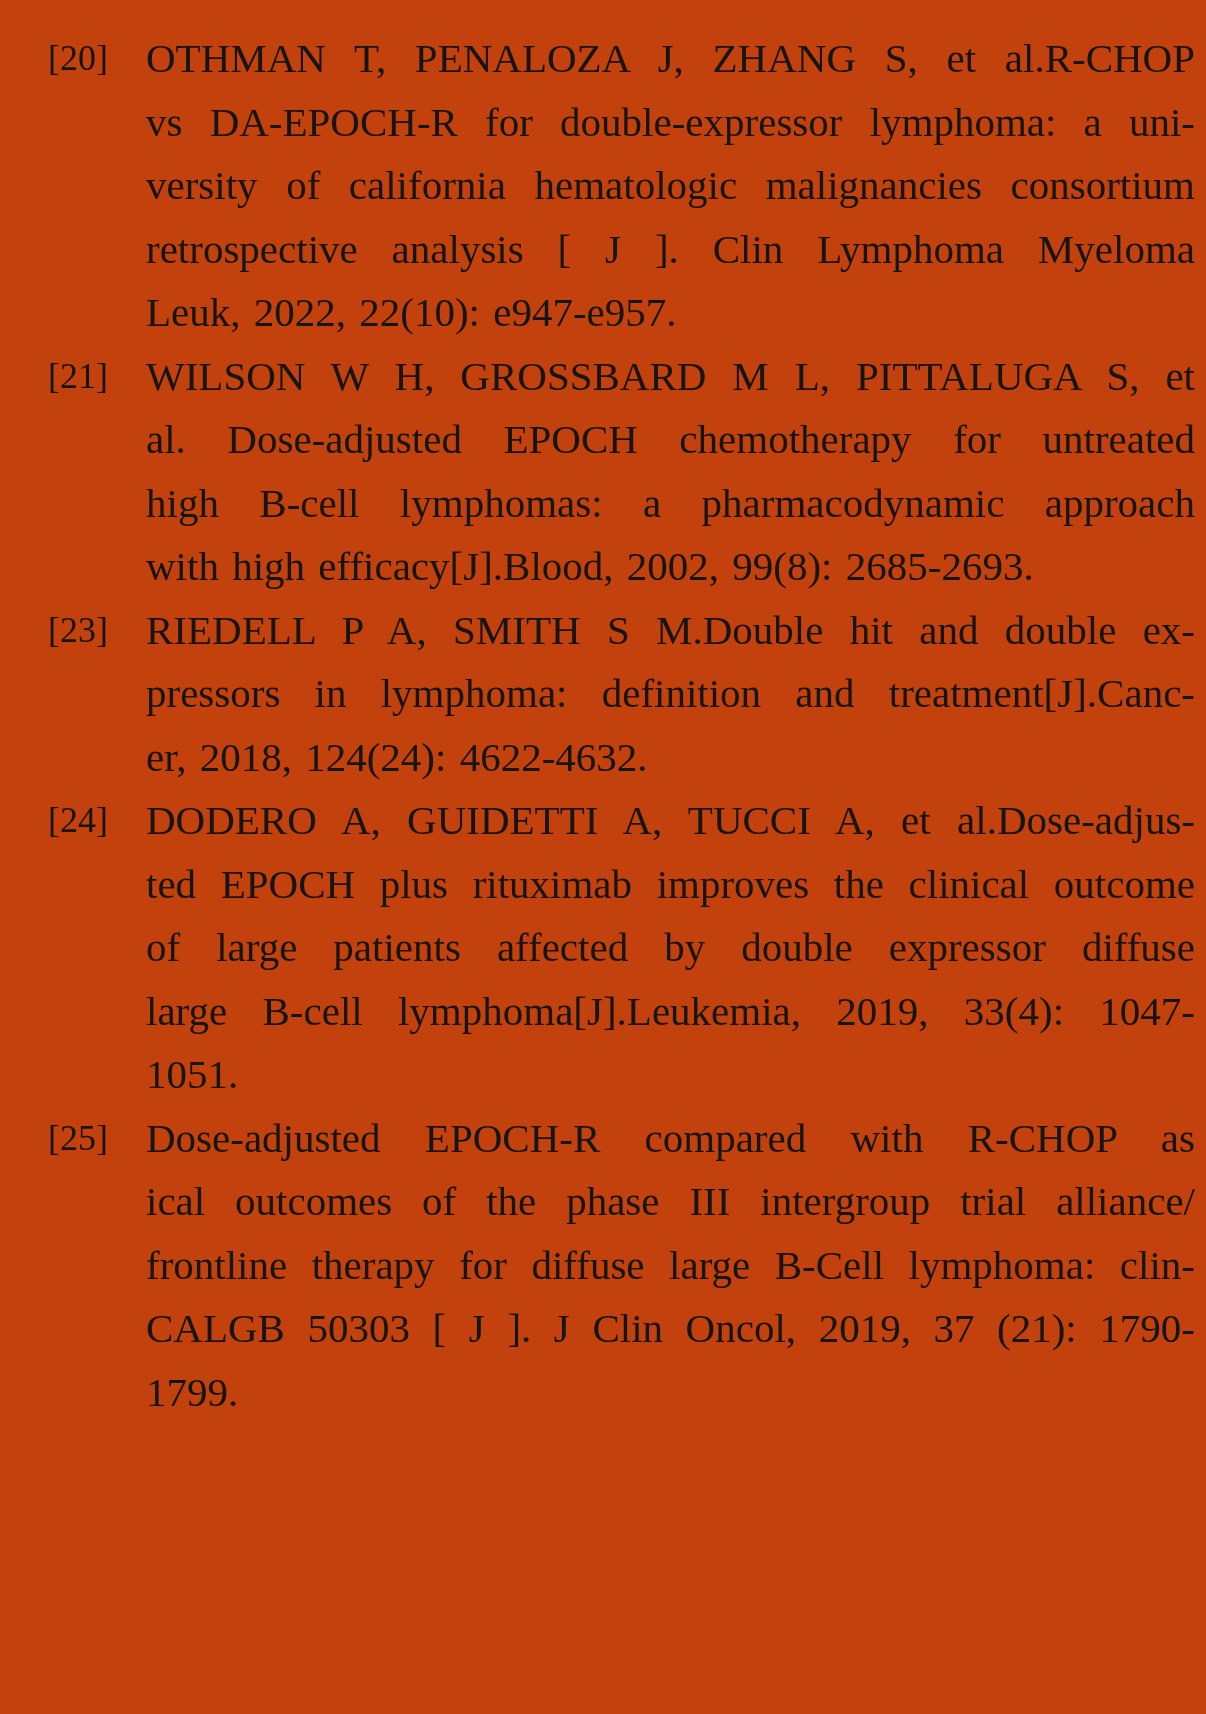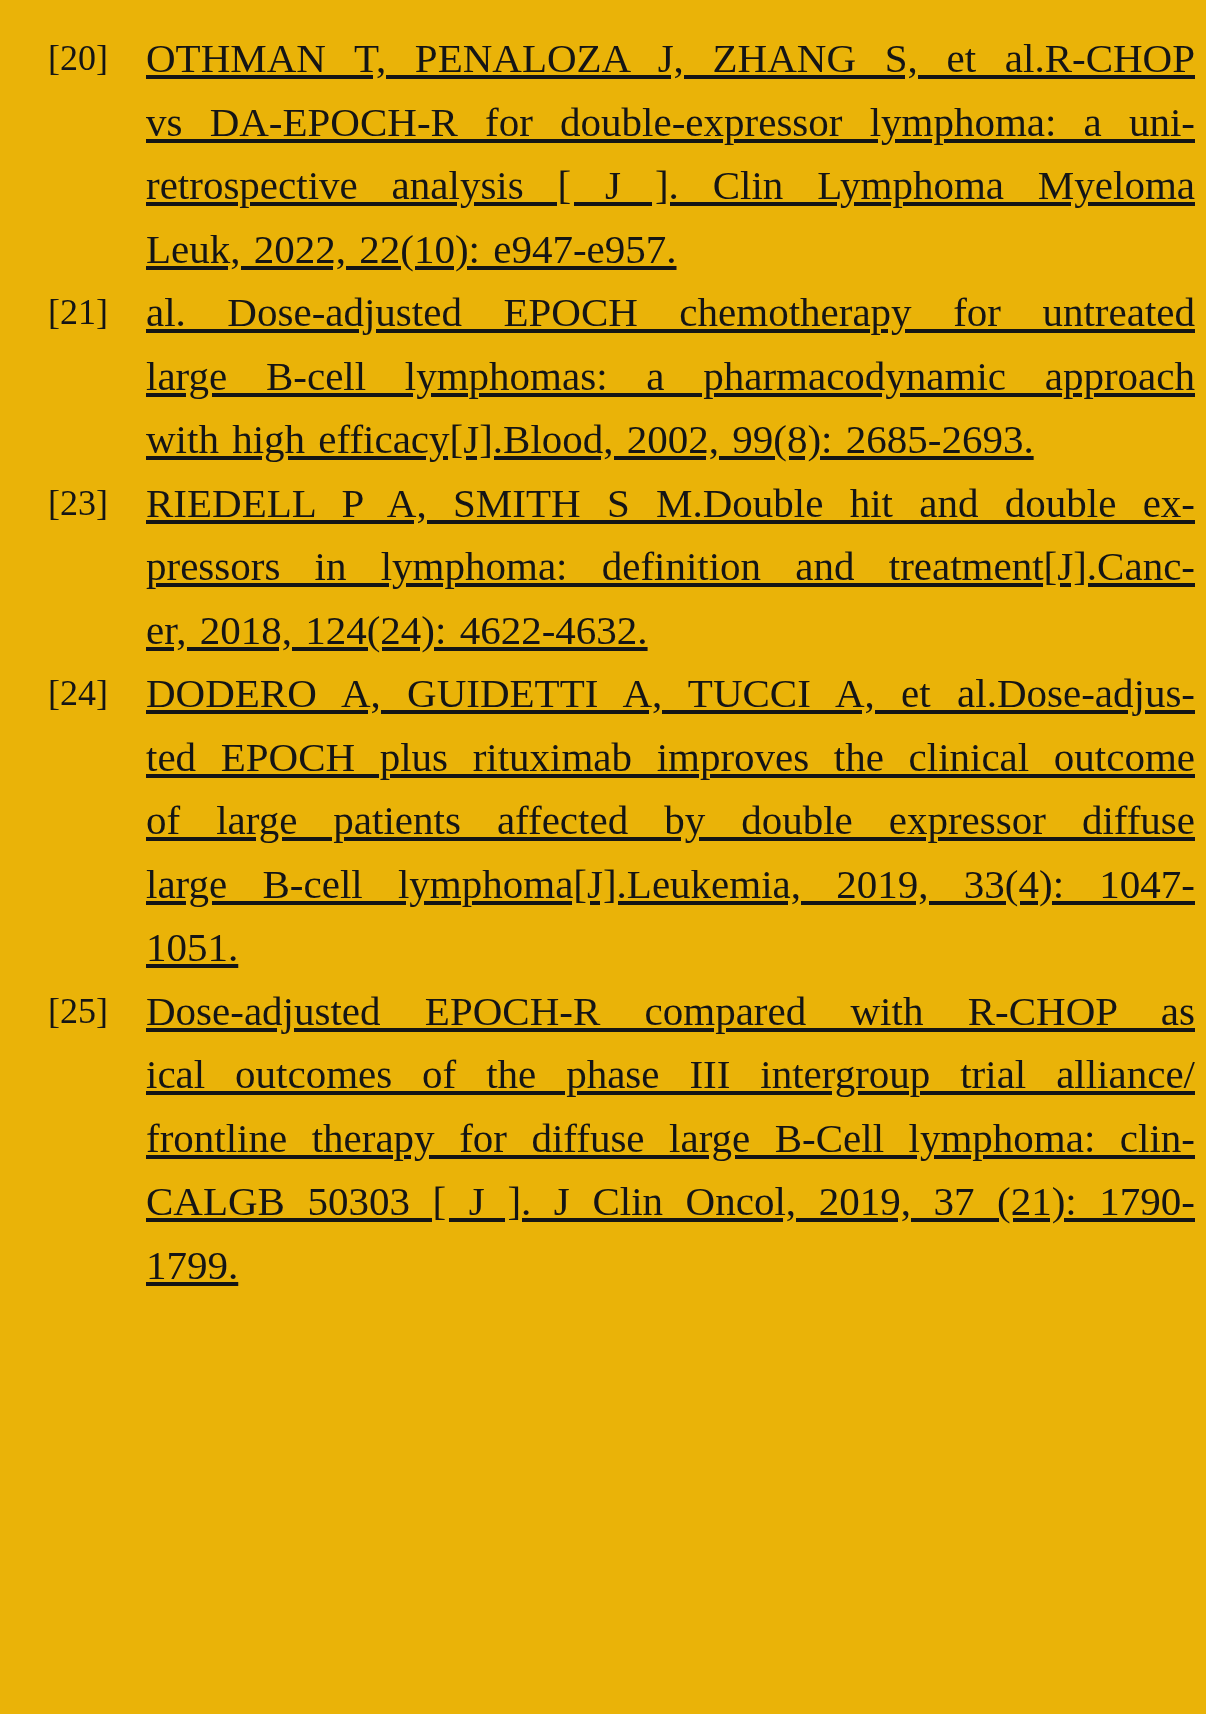--- a/index.html
+++ b/index.html
@@ -13,22 +13,21 @@
     overflow: hidden;
     font-family: "Liberation Serif", "DejaVu Serif", serif;
     color: #151515;
     -webkit-font-smoothing: antialiased;
   }
   .page {
     box-sizing: border-box;
     width: 1206px;
     height: 1714px;
     padding: 27px 12px 0 146px;
-    background: #eab308;
-    text-decoration: underline;
+    background: #c2410c;
   }
   .ref {
     position: relative;
     width: 1049px;
   }
   .num {
     position: absolute;
     left: -98px;
     top: 0;
     font-size: 36px;
@@ -54,27 +53,29 @@
 </style>
 </head>
 <body>
 
 <main class="page">
   <section id="references-list">
       <div class="ref">
         <span class="num">[20]</span>
         <div class="line just">OTHMAN T, PENALOZA J, ZHANG S, et al.R-CHOP</div>
         <div class="line just">vs DA-EPOCH-R for double-expressor lymphoma: a uni-</div>
+        <div class="line just">versity of california hematologic malignancies consortium</div>
         <div class="line just">retrospective analysis [ J ]. Clin Lymphoma Myeloma</div>
         <div class="line last">Leuk, 2022, 22(10): e947-e957.</div>
       </div>
       <div class="ref">
         <span class="num">[21]</span>
+        <div class="line just">WILSON W H, GROSSBARD M L, PITTALUGA S, et</div>
         <div class="line just">al. Dose-adjusted EPOCH chemotherapy for untreated</div>
-        <div class="line just">large B-cell lymphomas: a pharmacodynamic approach</div>
+        <div class="line just">high B-cell lymphomas: a pharmacodynamic approach</div>
         <div class="line last">with high efficacy[J].Blood, 2002, 99(8): 2685-2693.</div>
       </div>
       <div class="ref">
         <span class="num">[23]</span>
         <div class="line just">RIEDELL P A, SMITH S M.Double hit and double ex-</div>
         <div class="line just">pressors in lymphoma: definition and treatment[J].Canc-</div>
         <div class="line last">er, 2018, 124(24): 4622-4632.</div>
       </div>
       <div class="ref">
         <span class="num">[24]</span>

